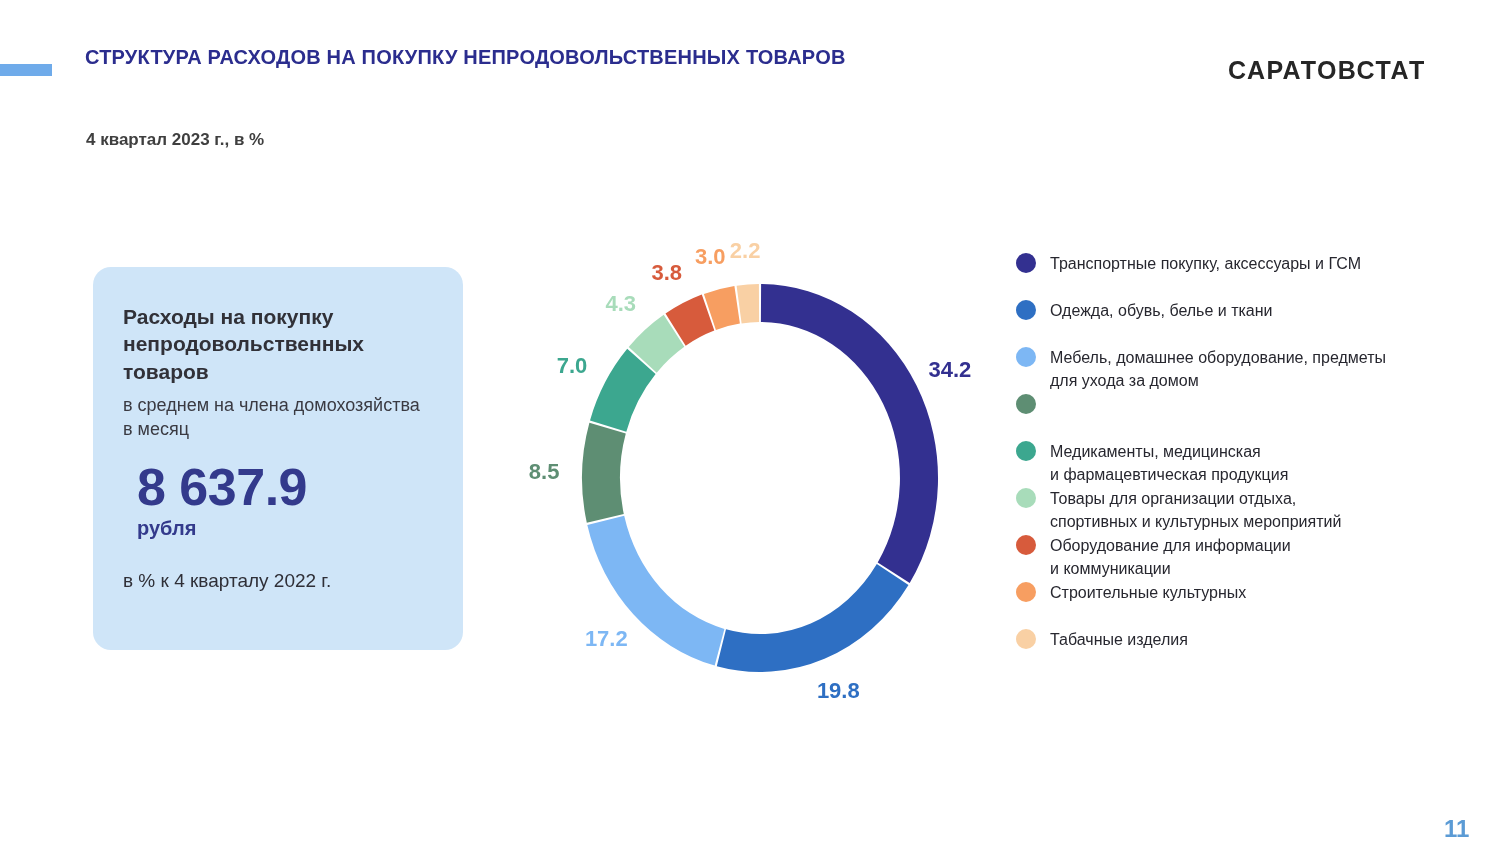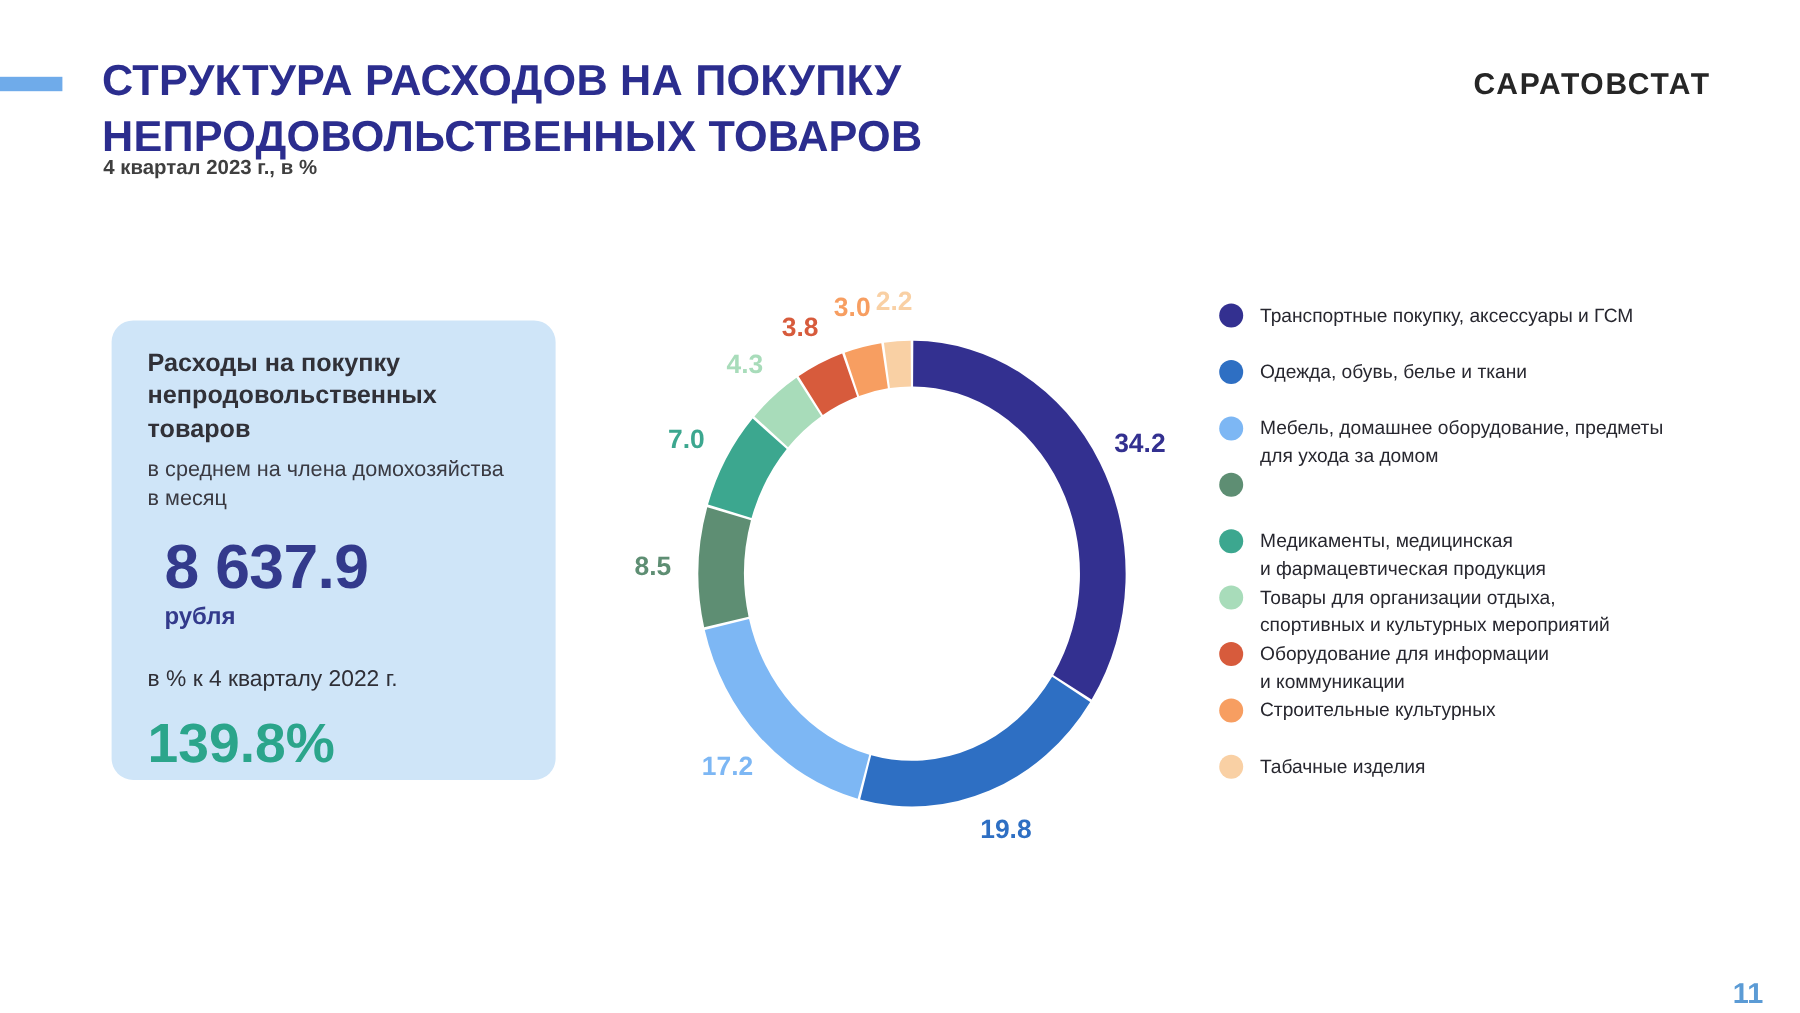--- a/index.html
+++ b/index.html
@@ -10,37 +10,37 @@
     -webkit-font-smoothing:antialiased;
   }
   .slide{position:absolute;inset:0;}
 
   .accent-bar{
     position:absolute;left:0;top:64px;width:52px;height:12px;
     background:var(--accent_bar,#6fabea);
   }
   .title{
     position:absolute;left:85px;top:44px;width:1140px;margin:0;
-    font-size:36px;font-weight:bold;line-height:1.3;
+    font-size:20px;font-weight:bold;line-height:1.3;
     color:var(--title,#2b2d8e);letter-spacing:.2px;
   }
   .subtitle{
     position:absolute;left:86px;top:130px;
     font-size:17px;font-weight:bold;color:var(--subtitle,#3f3f3f);
   }
   .logo{
     position:absolute;left:1228px;top:56px;
     font-size:25px;font-weight:bold;letter-spacing:1.5px;
     color:var(--logo,#262626);
   }
 
   .info-card{
     position:absolute;left:93px;top:267px;width:370px;height:383px;
     background:var(--card_bg,#cfe5f8);border-radius:18px;
-    box-sizing:border-box;padding:22px 30px;
+    box-sizing:border-box;padding:36px 30px;
   }
   .card-title{
     font-size:21px;font-weight:bold;line-height:1.3;
     color:var(--card_text,#313138);max-width:280px;
   }
   .card-sub{
     margin-top:8px;font-size:18px;line-height:1.35;
     color:#3a3a42;max-width:320px;
   }
   .amount-row{margin-top:16px;display:flex;align-items:baseline;flex-direction:column;}
@@ -93,21 +93,20 @@
   <div class="logo">САРАТОВСТАТ</div>
 
   <section class="info-card">
     <div class="card-title">Расходы на покупку непродовольственных товаров</div>
     <div class="card-sub">в среднем на  члена домохозяйства в месяц</div>
     <div class="amount-row">
       <span class="amount">8 637.9</span>
       <span class="amount-unit">рубля</span>
     </div>
     <div class="comp-label">в % к 4 кварталу 2022 г.</div>
-    <div class="percent">139.8%</div>
   </section>
 
   <svg id="donut" class="donut" viewBox="0 0 530 500">
       <path d="M 261.1 54.0 A 178 194 0 0 1 409.7 353.0 L 377.7 332.4 A 140 156 0 0 0 260.9 92.0 Z" fill="#333090"></path>
       <text x="449.9" y="139.4" text-anchor="middle" dominant-baseline="central" class="slice-label" fill="#333090">34.2</text>
       <path d="M 408.5 355.0 A 178 194 0 0 1 216.8 436.2 L 226.0 399.3 A 140 156 0 0 0 376.8 334.0 Z" fill="#2e6fc3"></path>
       <text x="338.3" y="460.5" text-anchor="middle" dominant-baseline="central" class="slice-label" fill="#2e6fc3">19.8</text>
       <path d="M 214.7 435.6 A 178 194 0 0 1 87.3 295.0 L 124.2 285.8 A 140 156 0 0 0 224.4 398.9 Z" fill="#7db7f4"></path>
       <text x="106.3" y="408.2" text-anchor="middle" dominant-baseline="central" class="slice-label" fill="#7db7f4">17.2</text>
       <path d="M 86.8 292.7 A 178 194 0 0 1 89.4 192.7 L 125.8 203.5 A 140 156 0 0 0 123.8 284.0 Z" fill="#5e8e73"></path>

